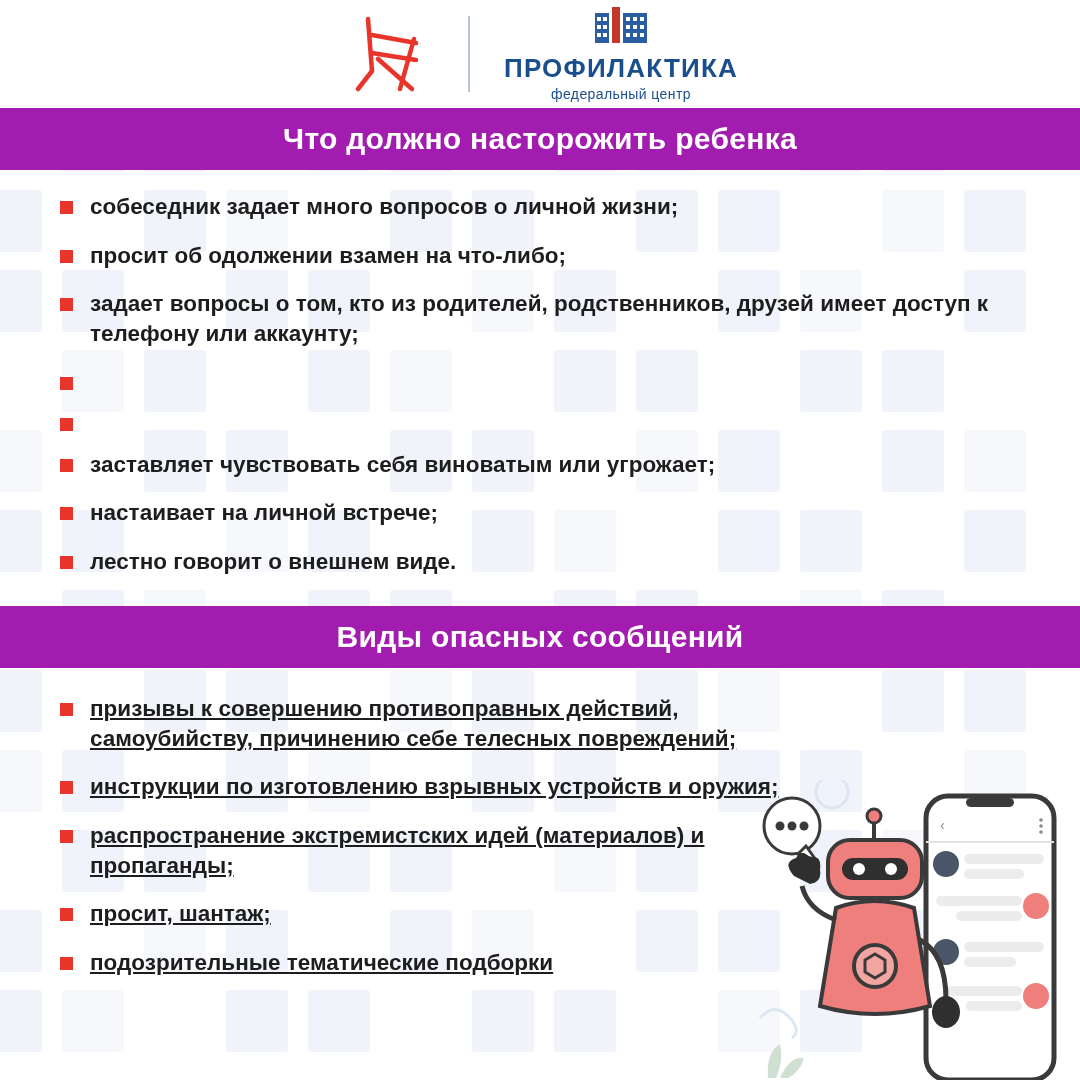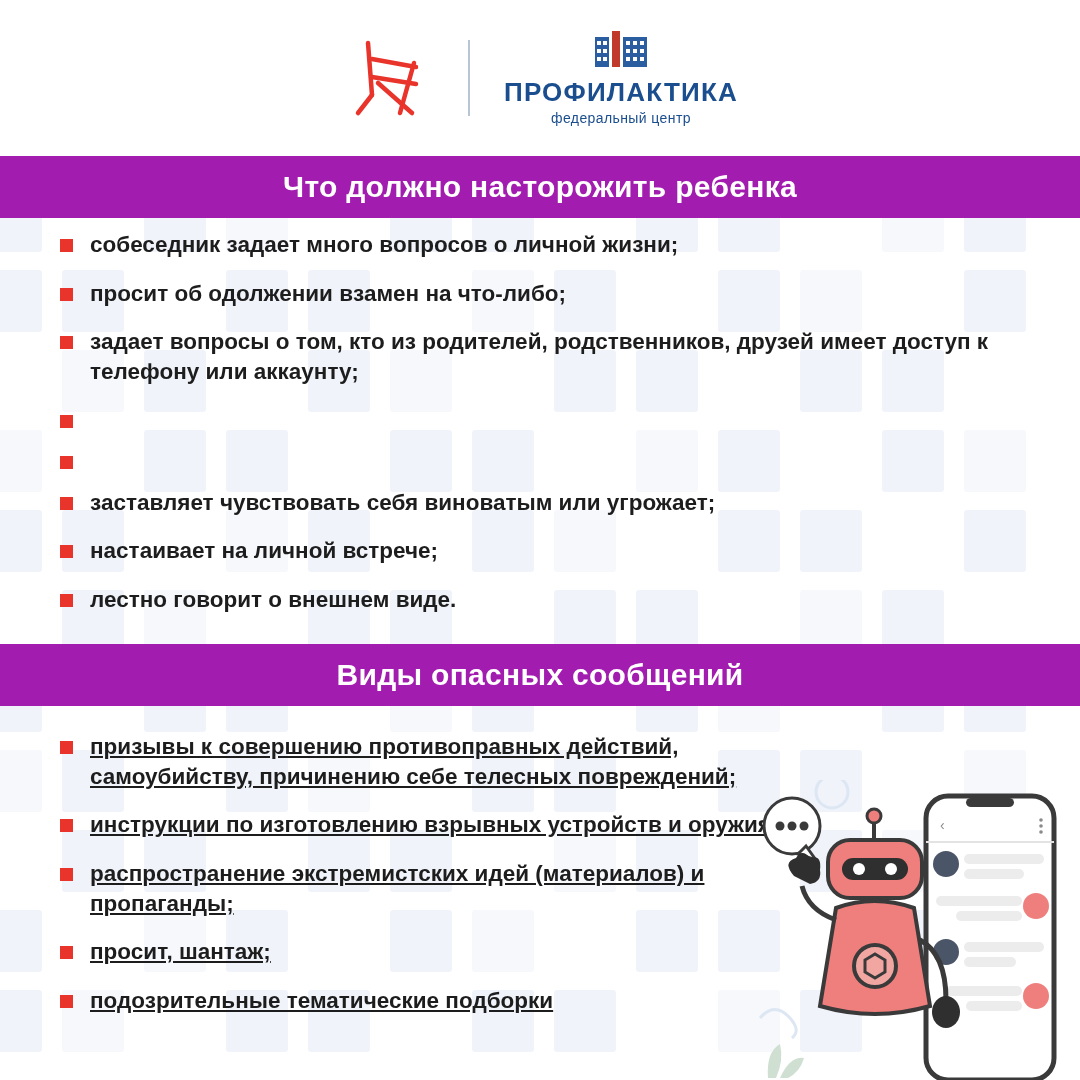--- a/index.html
+++ b/index.html
@@ -27,21 +27,21 @@
   .bg-sq {
     position: absolute;
     background: #eef3fa;
     border-radius: 3px;
   }
 
   
   .header {
     position: relative;
     z-index: 3;
-    height: 156px;
+    height: 108px;
     background: #ffffff;
     display: flex;
     align-items: center;
     justify-content: center;
     gap: 34px;
   }
   .chair-logo { width: 92px; height: 82px; display: block; }
   .divider-v {
     width: 2px; height: 76px;
     background: #b9c4d4;
@@ -104,21 +104,21 @@
     margin-top: 9px;
     margin-right: 17px;
   }
   .li-text {
     font-size: 22.5px;
     line-height: 1.32;
     color: #1d1d1d;
     font-weight: 600;
     max-width: 900px;
   }
-  .block-1 ul.bullets { padding-top: 12px; }
+  .block-1 ul.bullets { padding-top: 22px; }
   .block-2 ul.bullets { padding-top: 26px; }
   .block-2 .li-text { max-width: 700px; text-decoration: underline; }
 
   
   .illus {
     position: absolute;
     right: 0px; bottom: 0px;
     width: 330px; height: 300px;
     z-index: 4;
   }

